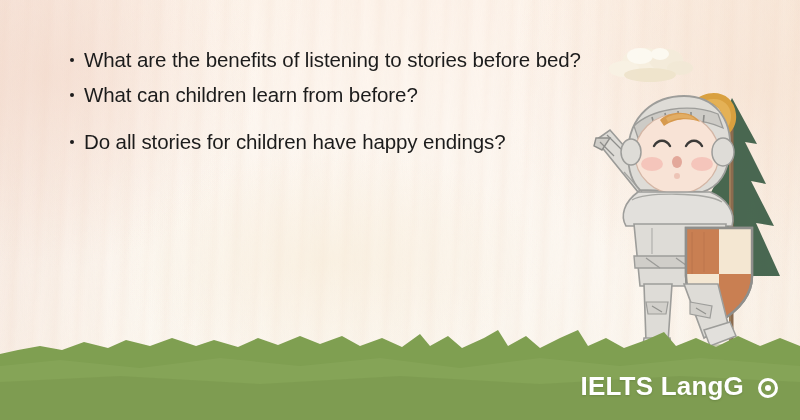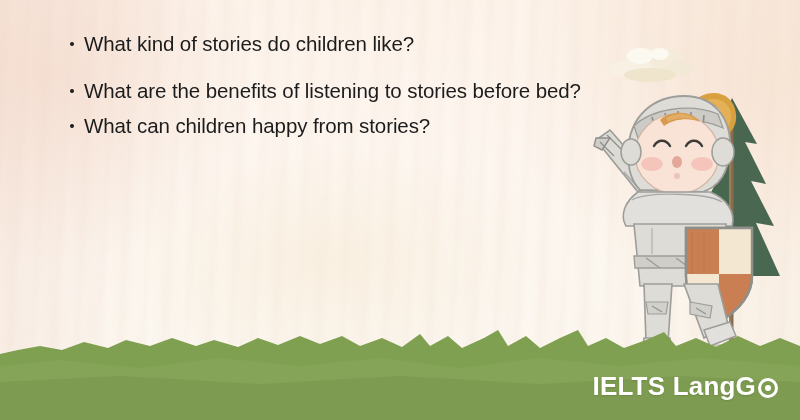--- a/index.html
+++ b/index.html
@@ -124,21 +124,21 @@
     background: #1c1c1c;
   }
 
   
   .logo {
     position: absolute;
     right: 22px;
     bottom: 18px;
     display: flex;
     align-items: center;
-    gap: 0px;
+    gap: 12px;
     margin-left: 9px;
   }
   .logo-text {
     font-size: 26px;
     font-weight: bold;
     color: #ffffff;
     letter-spacing: 0.2px;
     text-shadow: 0 1px 2px rgba(60,80,30,0.25);
   }
   .logo-mark {
@@ -284,28 +284,28 @@
     <path d="M0,34 L18,30 L40,26 L62,30 L84,22 L108,28 L126,20 L150,26 L172,18 L196,26
              L214,20 L238,27 L258,18 L278,25 L300,16 L320,24 L342,16 L360,26 L382,18
              L402,27 L420,14 L430,26 L448,16 L462,28 L484,18 L498,10 L508,26 L526,16
              L540,28 L560,18 L578,10 L588,26 L606,18 L624,28 L646,20 L664,12 L676,26
              L696,18 L716,27 L738,16 L760,26 L780,18 L800,26 L800,100 L0,100 Z" fill="#7f9f51"></path>
     <path d="M0,46 L60,40 L140,48 L220,38 L300,46 L380,38 L460,48 L540,38 L620,46 L700,38 L800,46 L800,100 L0,100 Z" fill="#8aa85c" opacity="0.55"></path>
     <path d="M0,62 L120,56 L260,64 L400,56 L540,64 L680,56 L800,62 L800,100 L0,100 Z" fill="#748f49" opacity="0.35"></path>
   </svg>
 
   <ul class="question-list">
-    <li class="question-item">
-      <span>What kind of stories do children like?</span>
-    </li>
     <li class="question-item justified">
       <span>What are the benefits of listening to stories before bed?</span>
     </li>
     <li class="question-item">
-      <span>What can children happy from stories?</span>
+      <span>What can children learn from before?</span>
+    </li>
+    <li class="question-item justified">
+      <span>Do all stories for children have happy endings?</span>
     </li>
   </ul>
 
   <div class="logo">
     <span class="logo-text">IELTS LangG</span>
     <span class="logo-mark">
       <span class="ring"></span>
       <span class="dot"></span>
     </span>
   </div>

